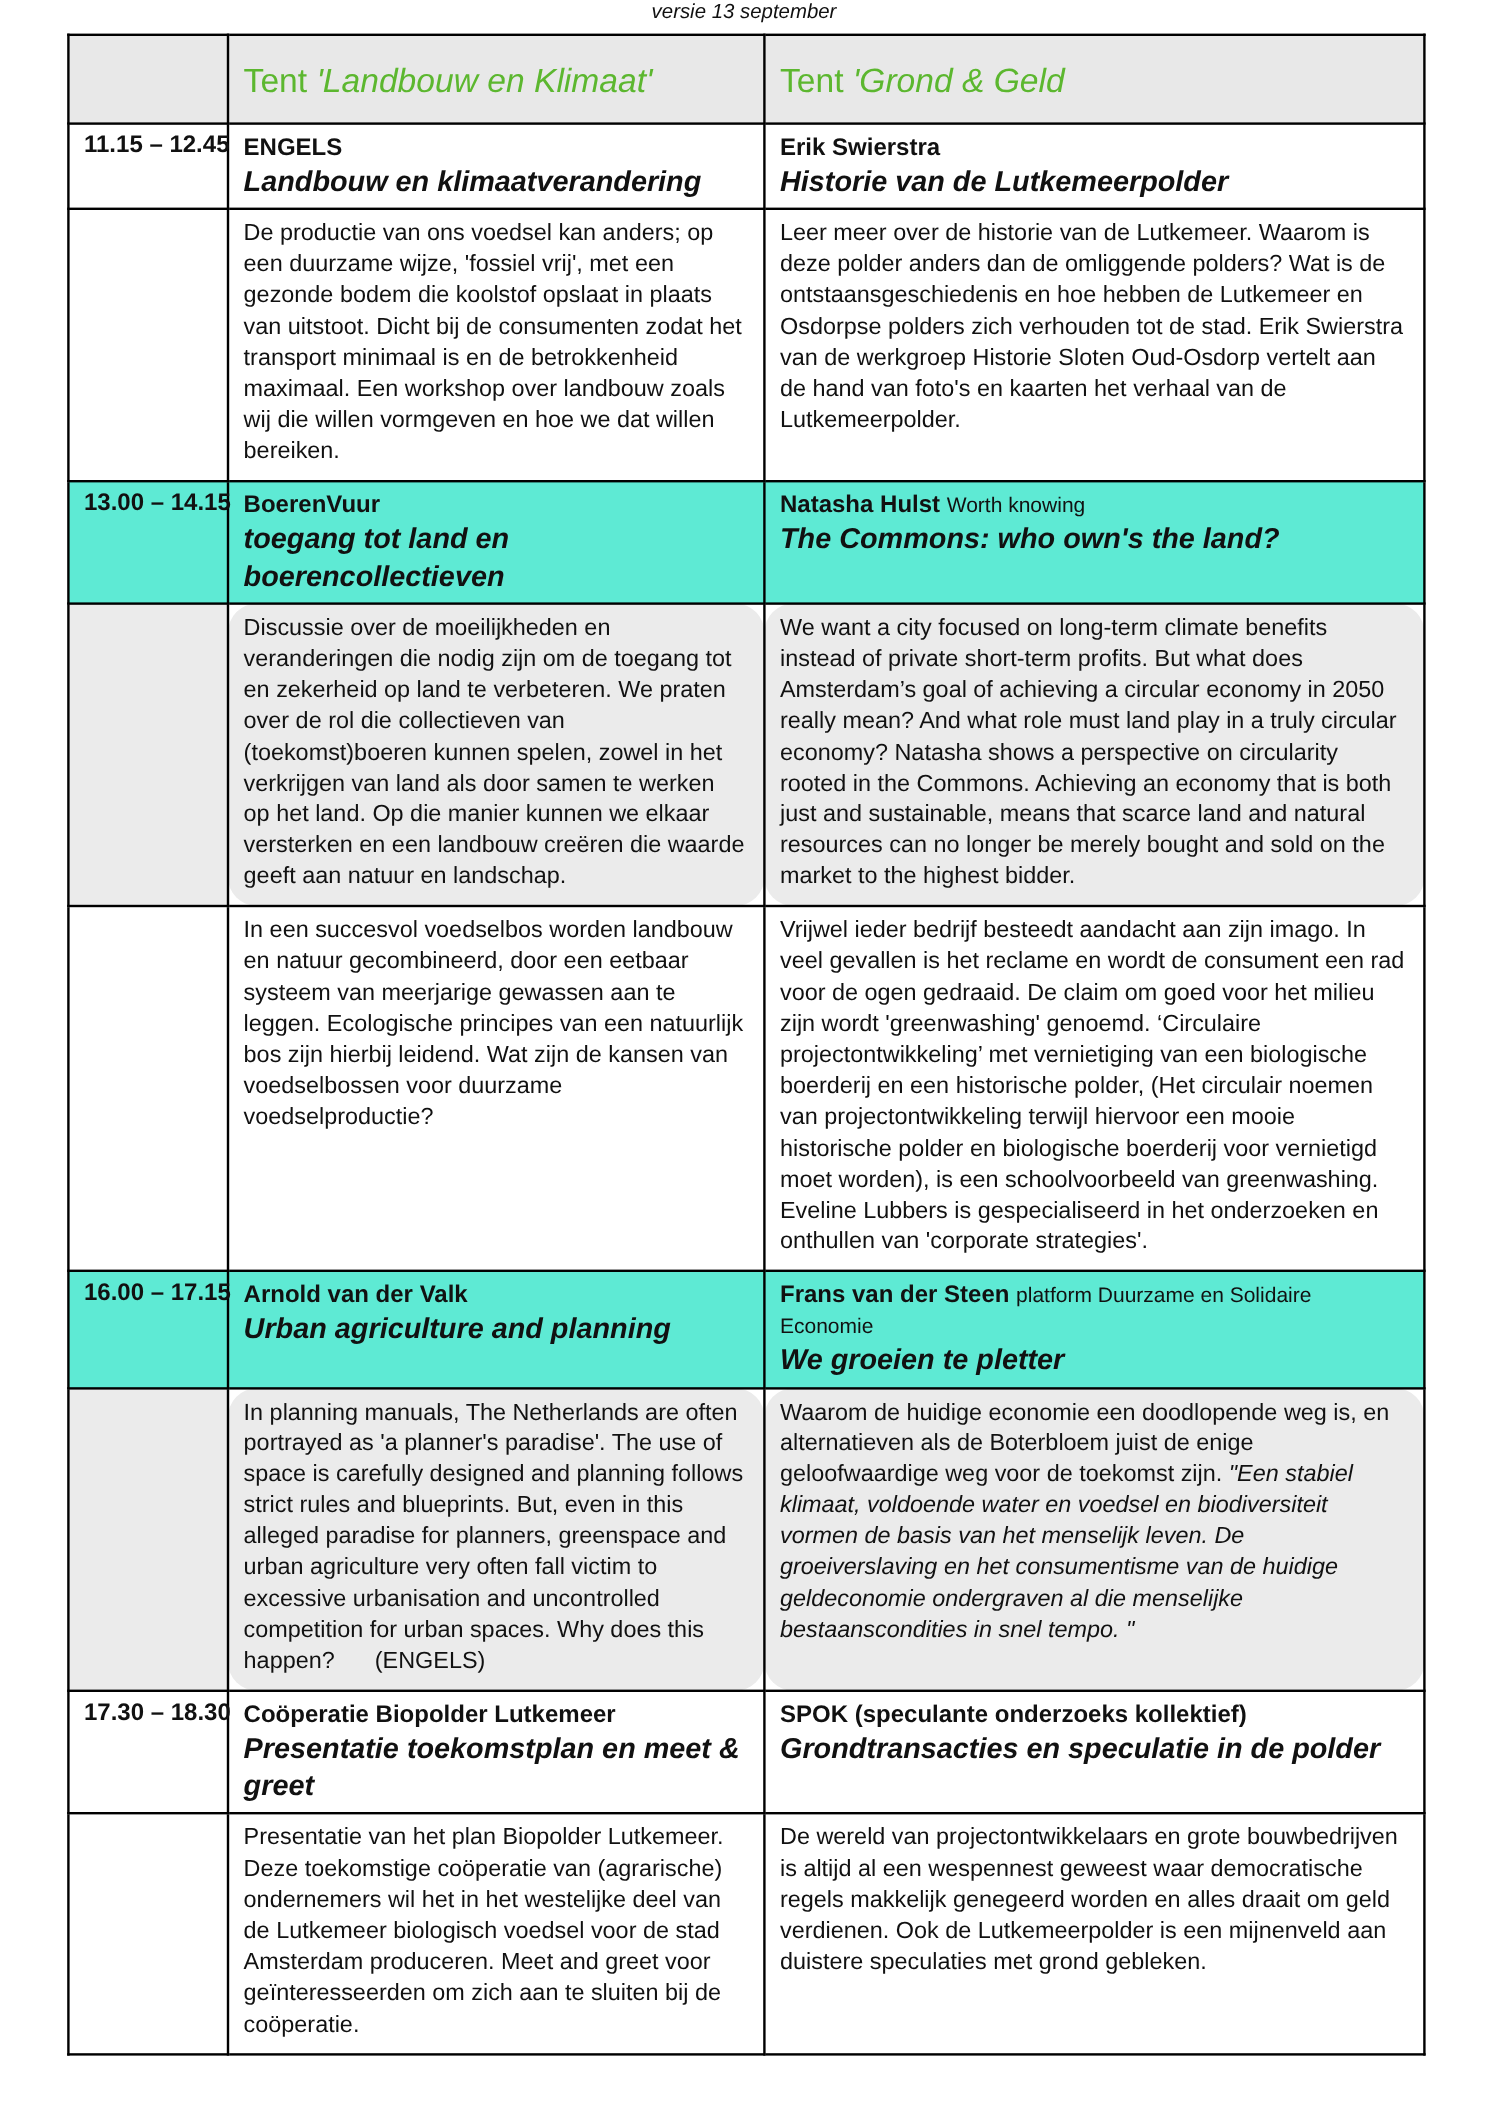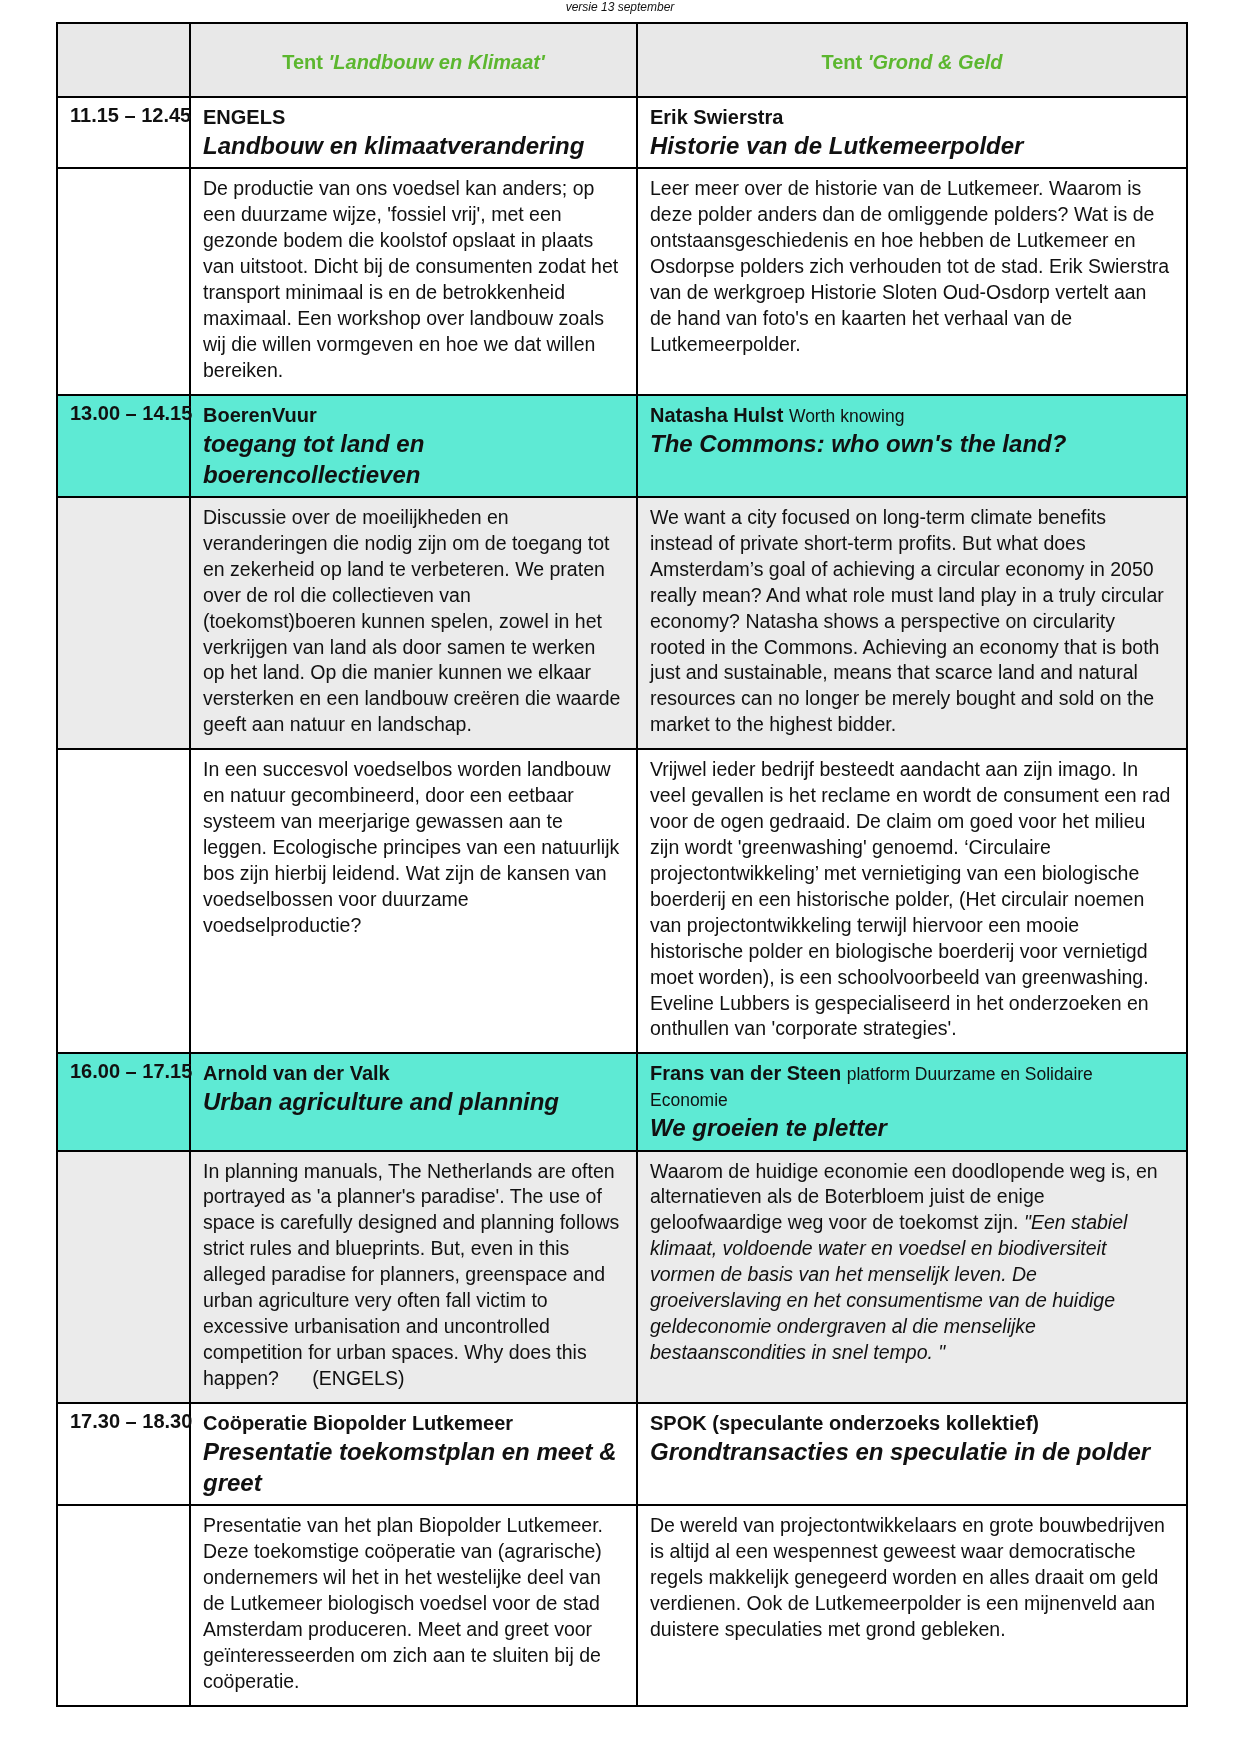--- a/index.html
+++ b/index.html
@@ -6,48 +6,48 @@
   .page{
     width:1240px;height:1754px;background:#ffffff;position:relative;
     font-family:"Liberation Sans","DejaVu Sans",sans-serif;color:#111;
     overflow:hidden;
   }
   .doc-title{
     margin:34px 0 2px 0;text-align:center;font-size:30px;font-weight:bold;
     letter-spacing:.2px;color:#111;
   }
   .doc-subtitle{
-    text-align:center;font-style:italic;font-size:12px;margin:0 0 8px 0;color:#111;
+    text-align:center;font-style:italic;font-size:17px;margin:0 0 8px 0;color:#111;
   }
   table.program{
     border-collapse:collapse;table-layout:fixed;
     margin-left:56px;width:1130px;
   }
   table.program td,table.program th{
     border:2px solid #000;vertical-align:top;text-align:left;
     word-wrap:break-word;
   }
   
   tr.tent-header th{
     background:#e8e8e8;height:56px;padding:10px 12px 6px 12px;
-    font-size:20px;font-weight:bold;color:#5cb72f;vertical-align:middle;text-align:center;
+    font-size:28px;font-weight:normal;color:#5cb72f;vertical-align:middle;
   }
   tr.tent-header th .tent-name{font-style:italic;}
   tr.tent-header th.time-corner{background:#e8e8e8;}
   
   td.time-cell{
     padding:8px 4px 4px 10px;font-weight:bold;font-size:20px;white-space:nowrap;margin-left:12px;
   }
   
   tr.names-row td{height:54px;padding:6px 12px 6px 12px;}
   .speaker-line{font-size:20px;font-weight:bold;line-height:1.3;}
   .speaker-note{font-weight:normal;font-size:17.5px;}
   .session-title{font-size:24px;font-weight:bold;font-style:italic;line-height:1.3;}
   
-  tr.desc-row td.desc-cell{padding:7px 14px 10px 12px;}
+  tr.desc-row td.desc-cell{padding:7px 14px 10px 12px;border-radius:24px;}
   .desc-text{margin:0;font-size:19.5px;line-height:1.33;}
   .desc-text .run-b{font-weight:normal;margin-left:28px;}
   .desc-text .run-i{font-style:italic;}
   
   tr.shaded-names td{background:#5eead4;}
   tr.shaded-desc td{background:#ebebeb;}
   tr.plain td{background:#ffffff;}
 </style>
 </head>
 <body>

